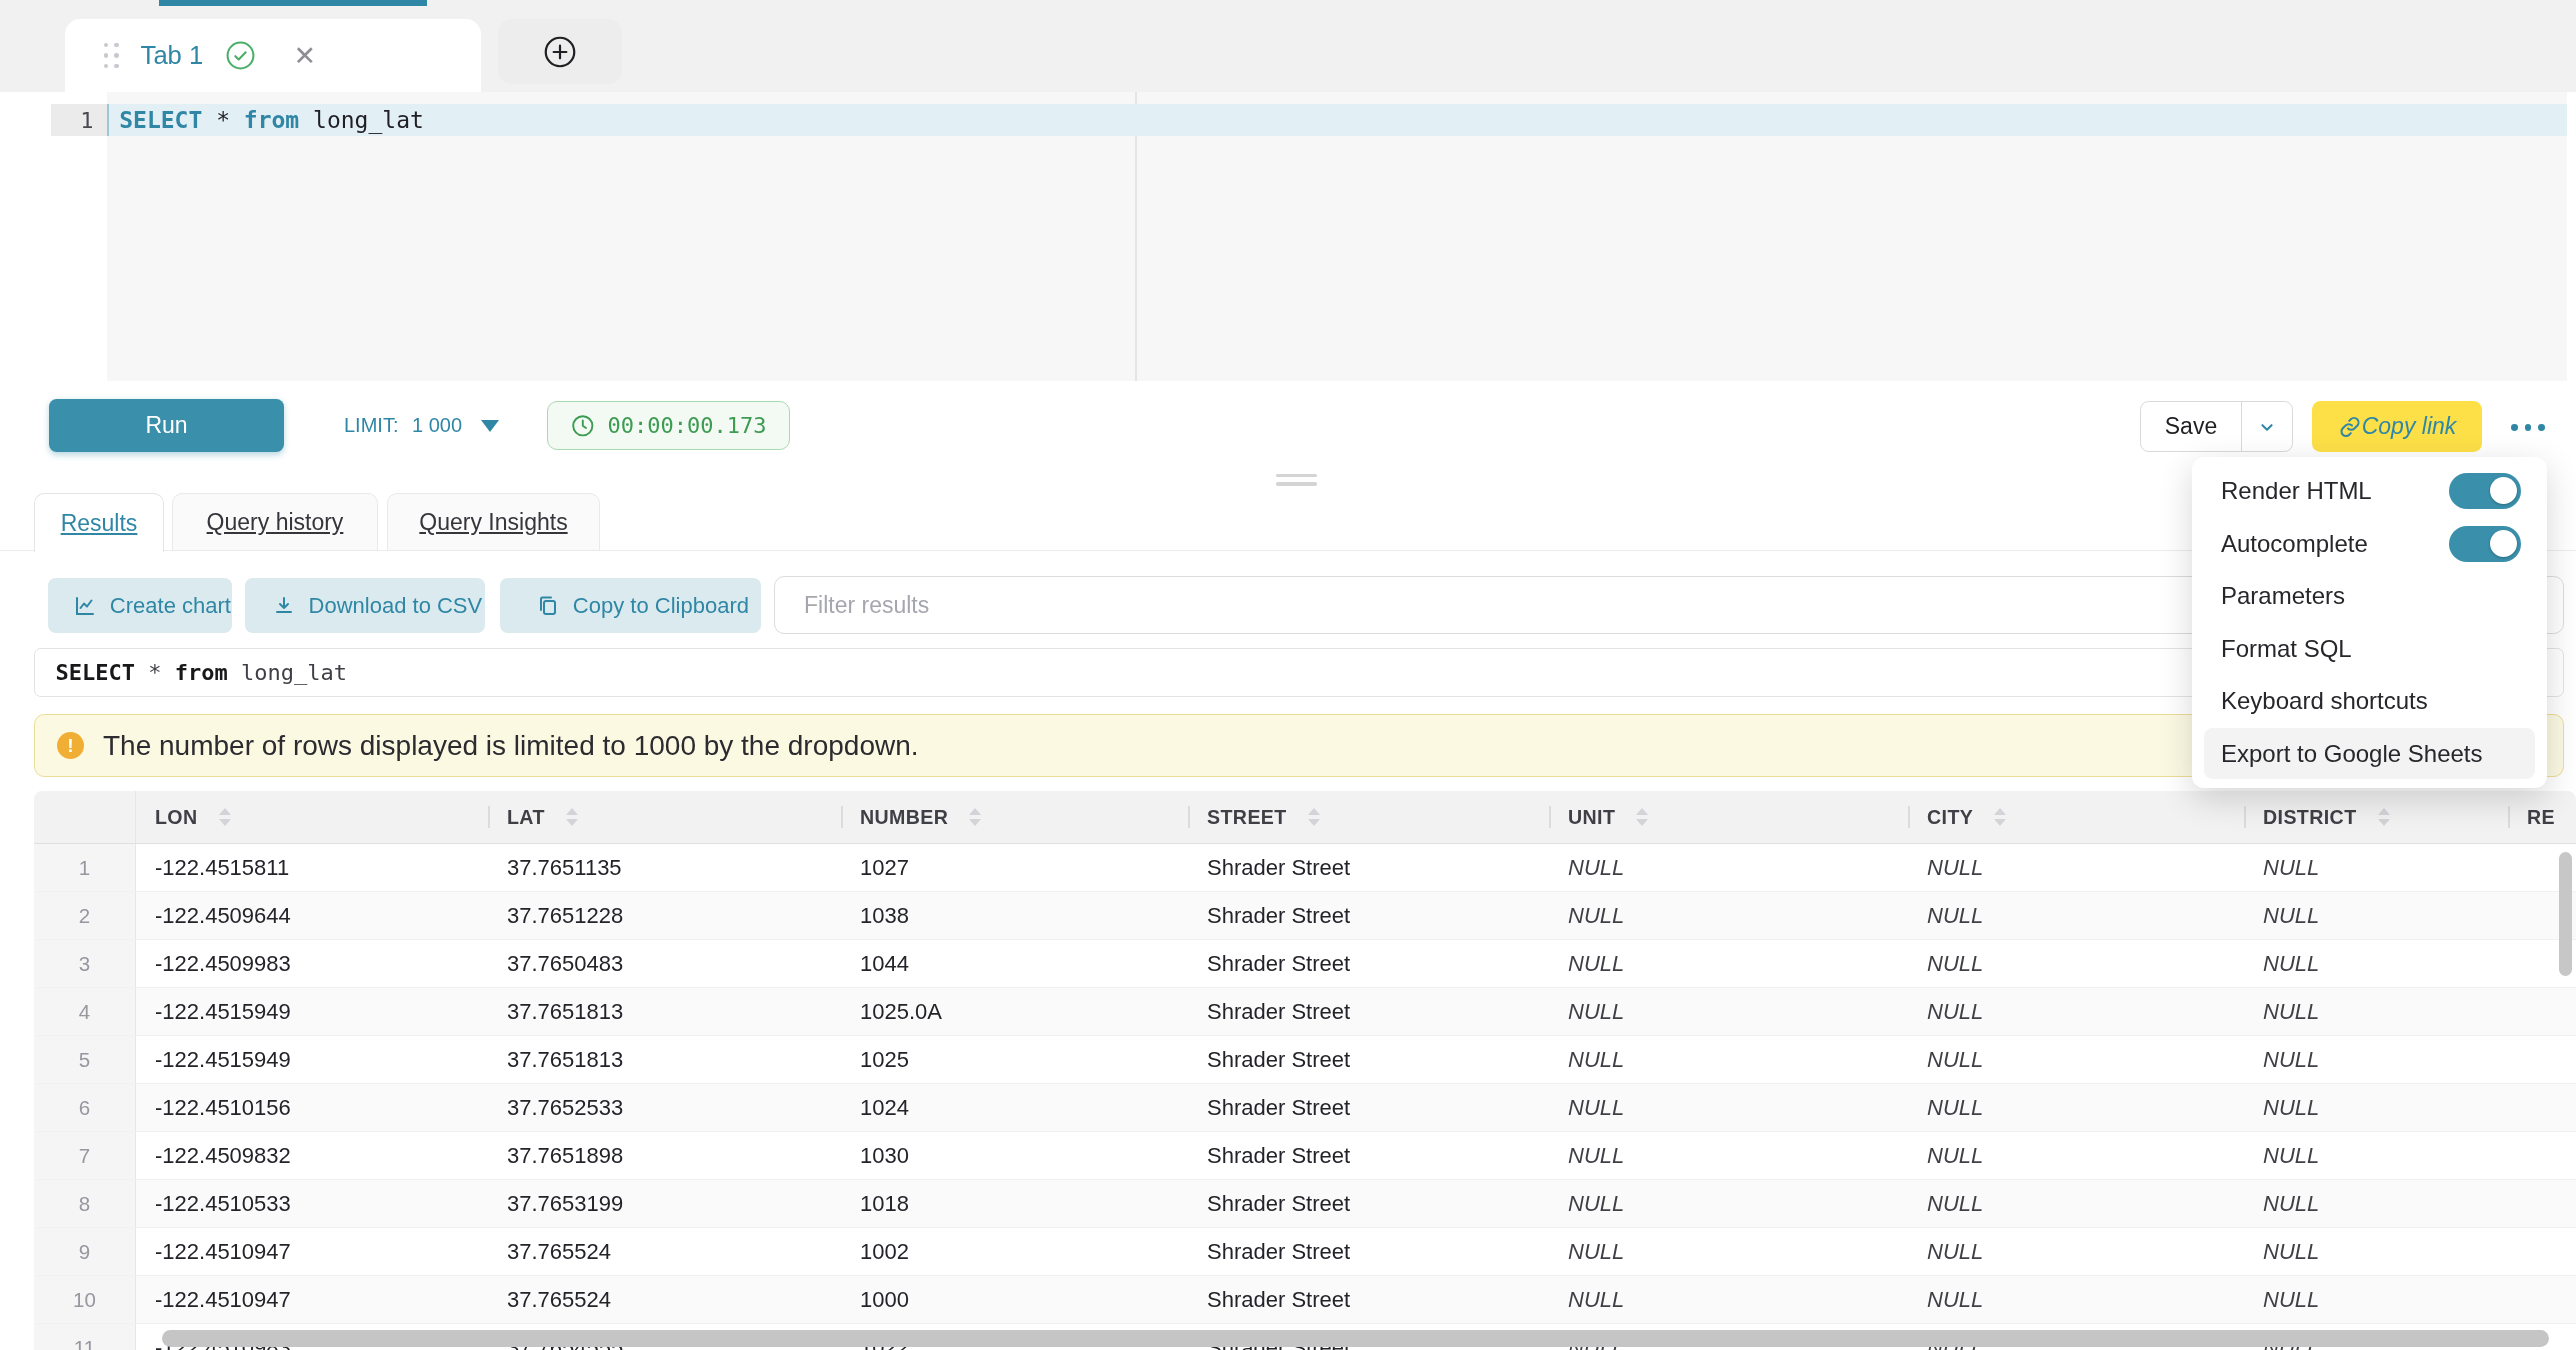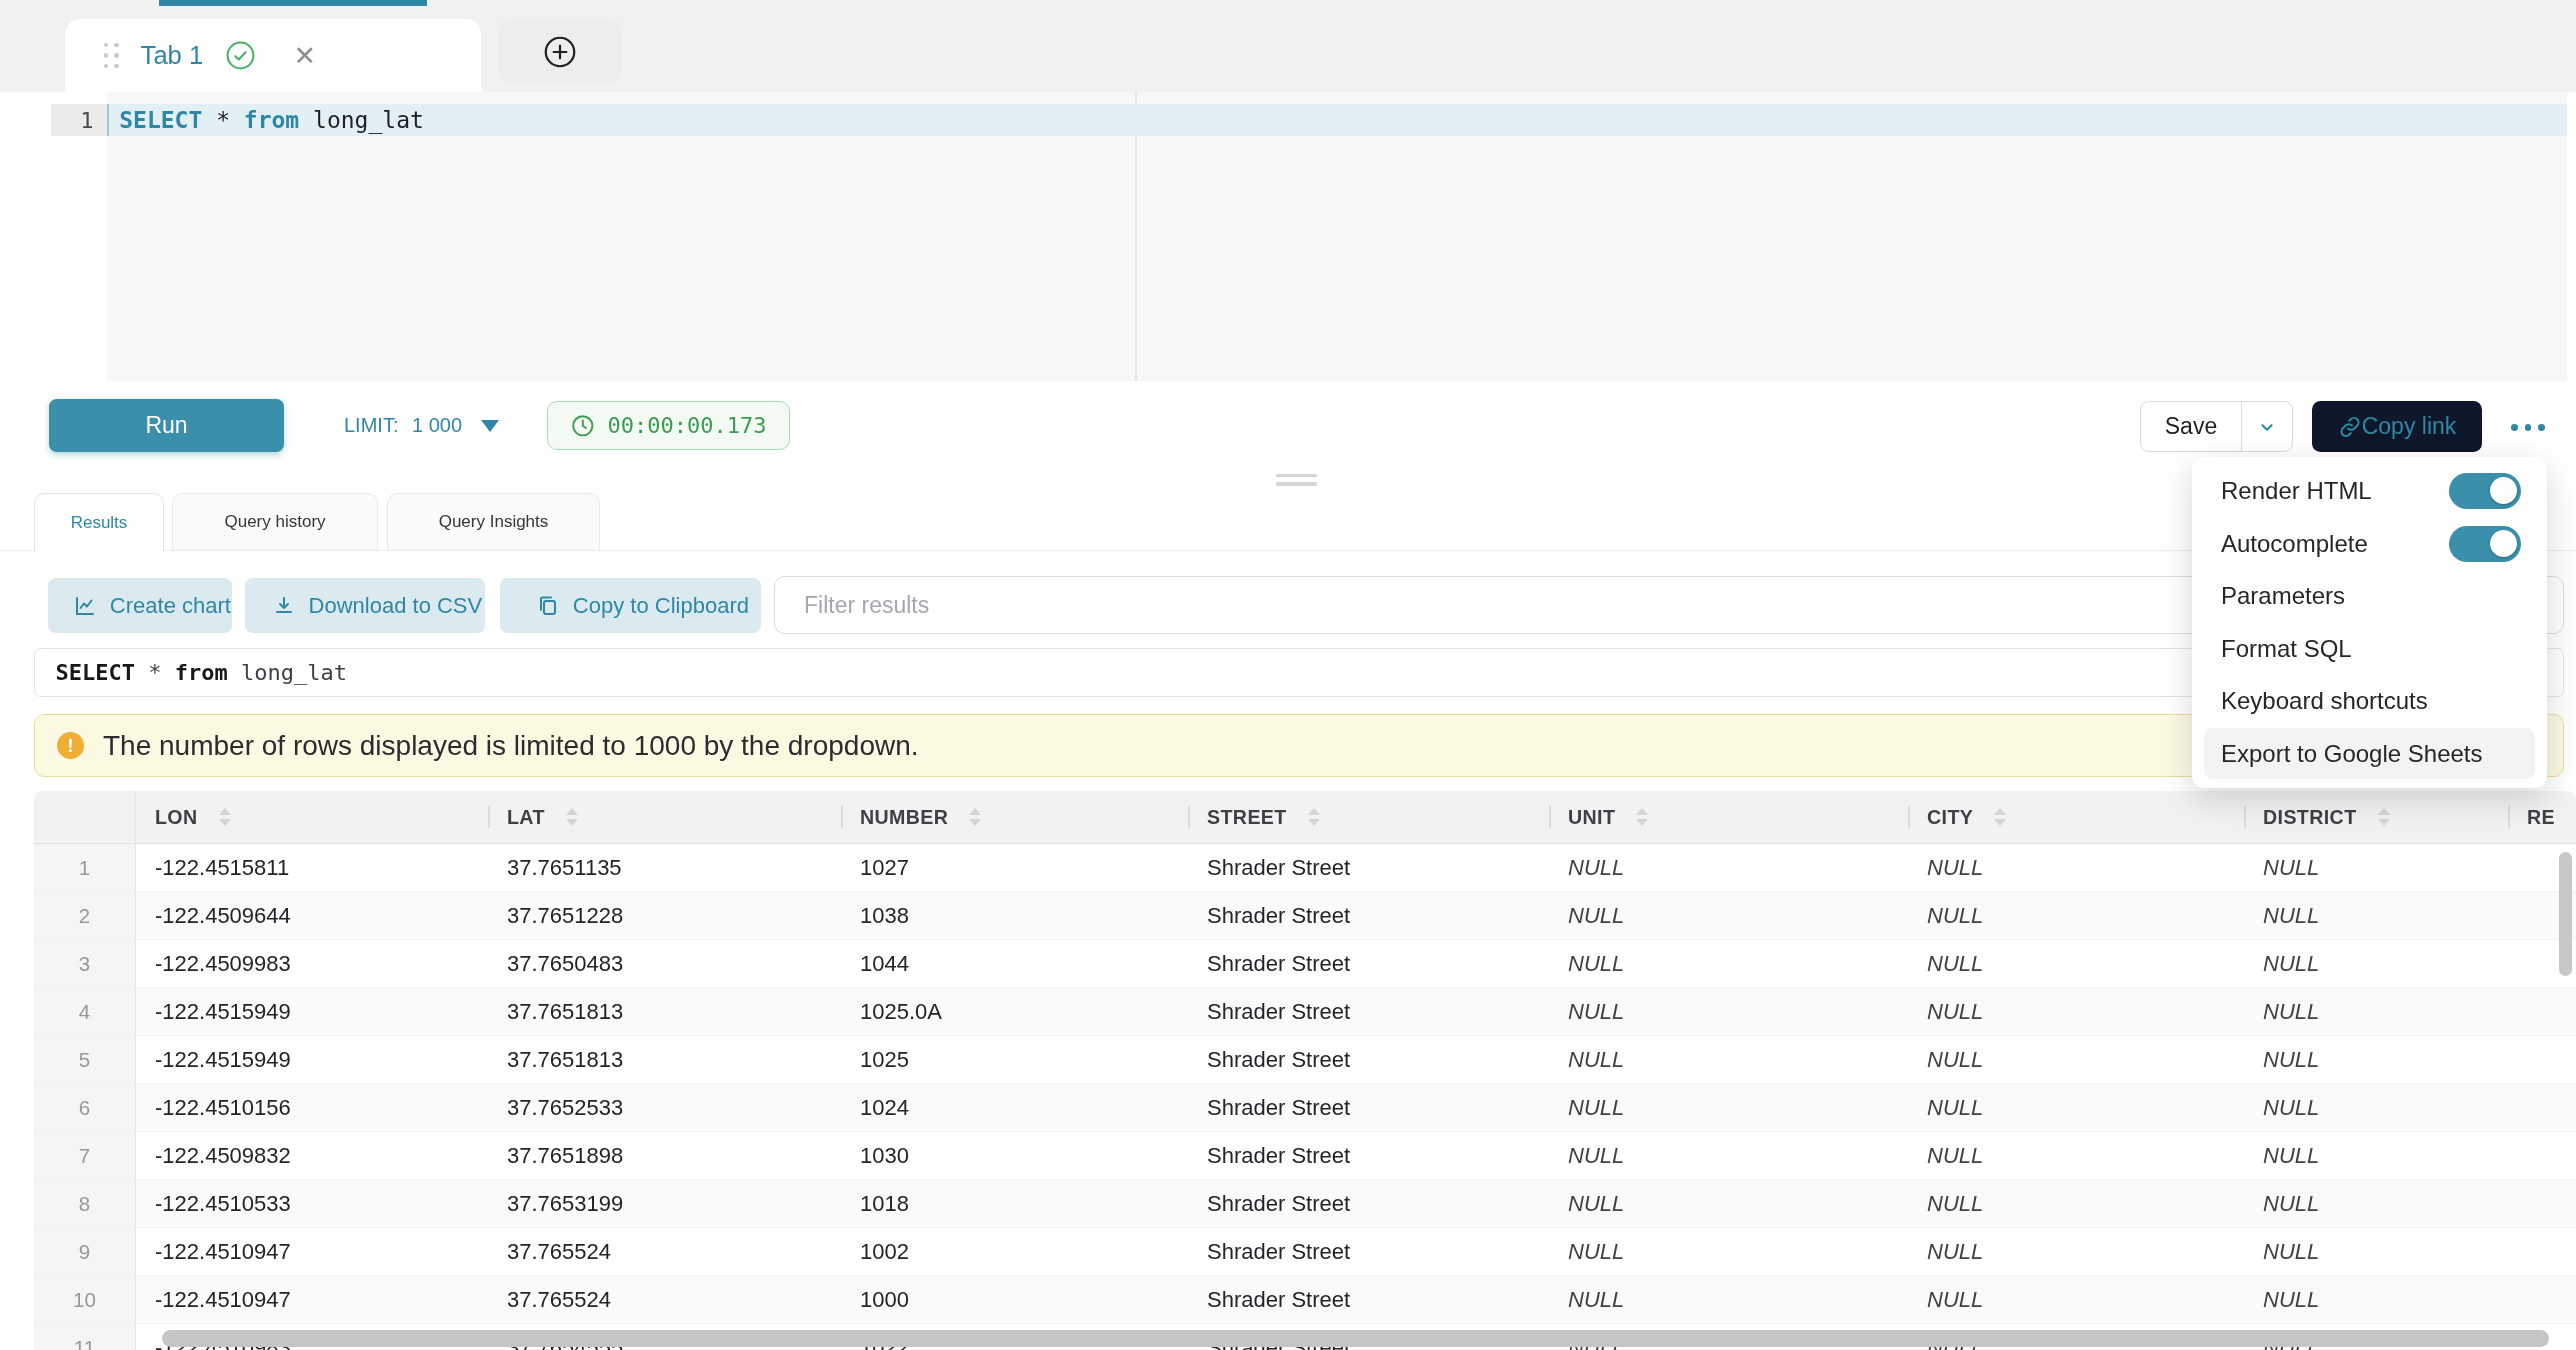--- a/index.html
+++ b/index.html
@@ -41,35 +41,35 @@
   .caret-down { width:0; height:0; border-left:9.4px solid transparent; border-right:9.4px solid transparent;
     border-top:12px solid #2F87A5; margin-left:5.1px; }
   #timer { position:absolute; left:547px; top:401px; height:49px; padding:0 22px; display:flex; align-items:center;
     gap:12px; background:#F3FAF3; border:1.7px solid #A9D8AF; border-radius:10.2px;
     color:#3E9B52; font-size:22px; }
   #save-split { position:absolute; left:2140px; top:401px; width:153px; height:51px; background:#fff;
     border:1.7px solid #D9D9D9; border-radius:8.5px; display:flex; }
   #save-main { width:101px; display:flex; align-items:center; justify-content:center; font-size:23px; color:#1F1F24;
     border-right:1.7px solid #D9D9D9; cursor:pointer; }
   #save-caret { flex:1; display:flex; align-items:center; justify-content:center; cursor:pointer; }
-  #copy-link { position:absolute; left:2312px; top:401px; width:170px; height:51px; background:#0f172a;
+  #copy-link { position:absolute; left:2312px; top:401px; width:170px; height:51px; background:#fde047;
     border-radius:8.5px; display:flex; align-items:center; justify-content:center; gap:0;
-    color:#2F87A5; font-size:23px; cursor:pointer; }
+    color:#2F87A5; font-size:23px; cursor:pointer;font-style:italic; }
   #more-btn { position:absolute; left:2504px; top:419px; width:48px; height:17px; display:flex; gap:6.8px;
     align-items:center; justify-content:center; cursor:pointer; }
   #more-btn i { width:6.8px; height:6.8px; border-radius:50%; background:#2F87A5; }
 
   
   #resize-handle { position:absolute; left:1276px; top:474px; width:41px; cursor:row-resize; }
   #resize-handle i { display:block; height:3.4px; background:#D4D4D4; border-radius:1.7px; margin-bottom:5.1px; }
 
   
   #results-tabs { position:absolute; left:0; top:493px; width:2576px; height:58px; border-bottom:0.9px solid #ECECEC; }
   .rtab { position:absolute; top:0; height:58px; display:flex; align-items:center; justify-content:center;
-    font-size:17px; border-radius:10.2px 10.2px 0 0; cursor:pointer; }
+    font-size:23px; border-radius:10.2px 10.2px 0 0; cursor:pointer;text-decoration:underline; }
   .rtab.active { left:34px; width:130px; background:#fff; border:0.9px solid #E4E4E4; border-bottom:none;
     color:#2F87A5; height:59px; z-index:2; }
   .rtab.t2 { left:172px; width:206px; background:#FAFAFA; border:0.9px solid #E9E9E9; color:#35353B; }
   .rtab.t3 { left:387px; width:213px; background:#FAFAFA; border:0.9px solid #E9E9E9; color:#35353B; }
 
   
   .action-btn { position:absolute; top:578px; height:55px; background:#DAEAEF; border-radius:7.7px;
     display:flex; align-items:center; justify-content:center; gap:12.8px; color:#2F87A5; font-size:22px; cursor:pointer;padding-left:24px; }
   #btn-chart { left:48px; width:184px; }
   #btn-csv { left:245px; width:240px; }

